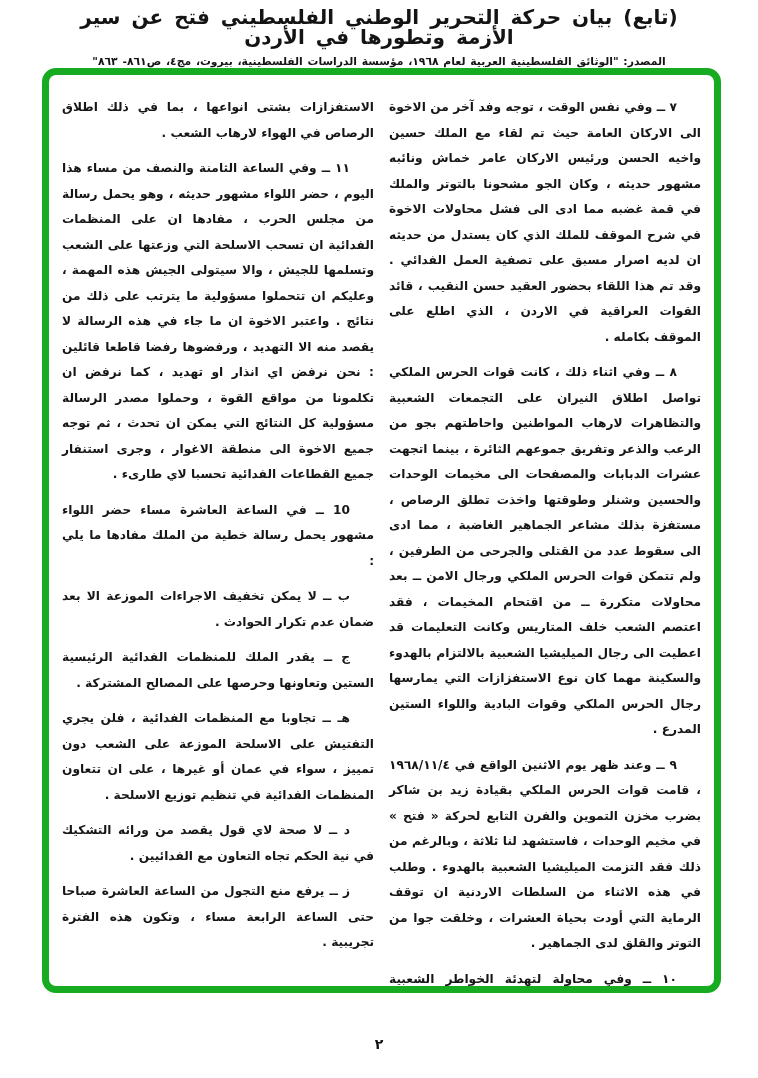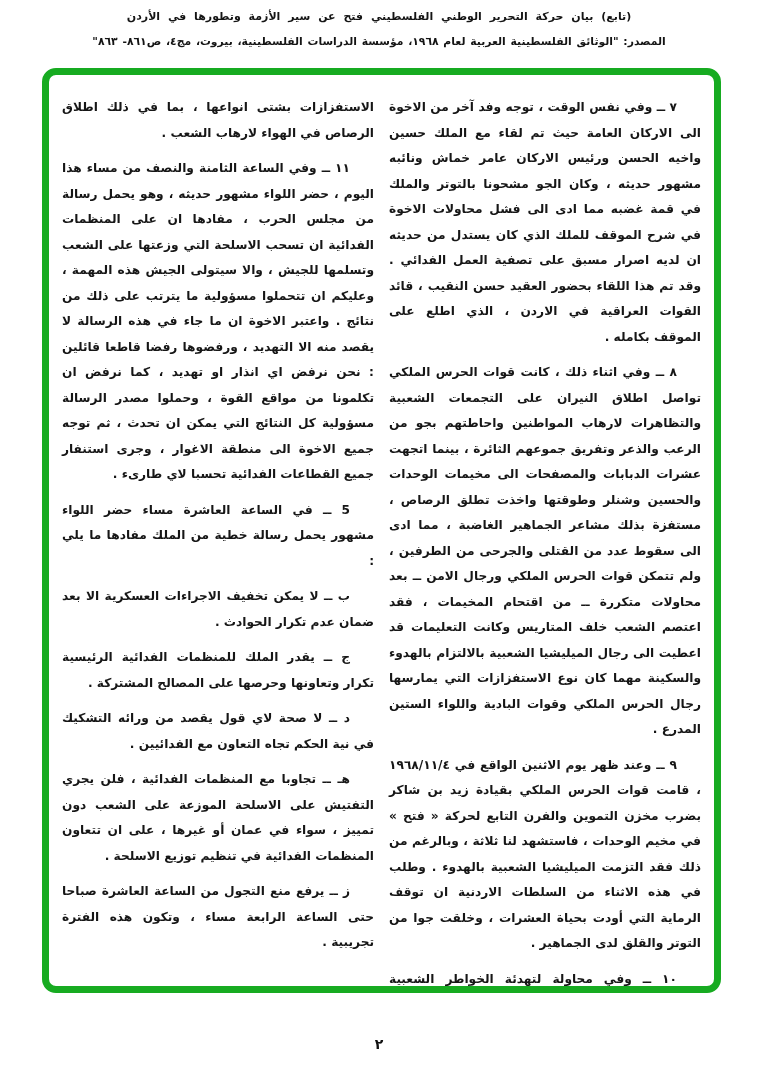--- a/index.html
+++ b/index.html
@@ -17,21 +17,21 @@
   }
   .doc-header {
     position: absolute;
     top: 7px;
     left: 0;
     right: 0;
     text-align: center;
     direction: rtl;
   }
   .doc-title {
-    font-size: 11px;
+    font-size: 20px;
     font-weight: bold;
     word-spacing: 4px;
     color: #141414;
     padding: 0 60px;
     line-height: 20px;
   }
   .doc-source {
     font-size: 10.8px;
     font-weight: bold;
     margin-top: 8px;
@@ -96,24 +96,24 @@
   <div class="columns">
     <div class="col">
       <p>٧ ــ وفي نفس الوقت ، توجه وفد آخر من الاخوة الى الاركان العامة حيث تم لقاء مع الملك حسين واخيه الحسن ورئيس الاركان عامر خماش ونائبه مشهور حديثه ، وكان الجو مشحونا بالتوتر والملك في قمة غضبه مما ادى الى فشل محاولات الاخوة في شرح الموقف للملك الذي كان يستدل من حديثه ان لديه اصرار مسبق على تصفية العمل الفدائي . وقد تم هذا اللقاء بحضور العقيد حسن النقيب ، قائد القوات العراقية في الاردن ، الذي اطلع على الموقف بكامله .</p>
       <p>٨ ــ وفي اثناء ذلك ، كانت قوات الحرس الملكي تواصل اطلاق النيران على التجمعات الشعبية والتظاهرات لارهاب المواطنين واحاطتهم بجو من الرعب والذعر وتفريق جموعهم الثائرة ، بينما اتجهت عشرات الدبابات والمصفحات الى مخيمات الوحدات والحسين وشنلر وطوقتها واخذت تطلق الرصاص ، مستفزة بذلك مشاعر الجماهير الغاضبة ، مما ادى الى سقوط عدد من القتلى والجرحى من الطرفين ، ولم تتمكن قوات الحرس الملكي ورجال الامن ــ بعد محاولات متكررة ــ من اقتحام المخيمات ، فقد اعتصم الشعب خلف المتاريس وكانت التعليمات قد اعطيت الى رجال الميليشيا الشعبية بالالتزام بالهدوء والسكينة مهما كان نوع الاستفزازات التي يمارسها رجال الحرس الملكي وقوات البادية واللواء الستين المدرع .</p>
       <p>٩ ــ وعند ظهر يوم الاثنين الواقع في ١٩٦٨/١١/٤ ، قامت قوات الحرس الملكي بقيادة زيد بن شاكر بضرب مخزن التموين والفرن التابع لحركة « فتح » في مخيم الوحدات ، فاستشهد لنا ثلاثة ، وبالرغم من ذلك فقد التزمت الميليشيا الشعبية بالهدوء . وطلب في هذه الاثناء من السلطات الاردنية ان توقف الرماية التي أودت بحياة العشرات ، وخلقت جوا من التوتر والقلق لدى الجماهير .</p>
       <p>١٠ ــ وفي محاولة لتهدئة الخواطر الشعبية الملتهبة ، حضر اللواء مشهور حديثه والعقيد حسن النقيب وخرج معهما الاخوة الى المخيمات ، الا انه كان من العسير دخولها فالمدافع عيار ( ١٠٦ ) ورشاشات ( ٥٠٠ ) ومدافع الدبابات كانت مصوبة الى مخيمي الحسين والوحدات ، وقوات الحرس الملكي محيطة بهما من كل جانب . وتلافيا لوقوع اي صدام بين قوات الحرس الملكي وقوى الشعب ، طلب من اللواء مشهور حديثه ان تخفف هذه الاجراءات العسكرية ، وان توقف</p>
     </div>
     <div class="col">
       <p class="cont">الاستفزازات بشتى انواعها ، بما في ذلك اطلاق الرصاص في الهواء لارهاب الشعب .</p>
       <p>١١ ــ وفي الساعة الثامنة والنصف من مساء هذا اليوم ، حضر اللواء مشهور حديثه ، وهو يحمل رسالة من مجلس الحرب ، مفادها ان على المنظمات الفدائية ان تسحب الاسلحة التي وزعتها على الشعب وتسلمها للجيش ، والا سيتولى الجيش هذه المهمة ، وعليكم ان تتحملوا مسؤولية ما يترتب على ذلك من نتائج . واعتبر الاخوة ان ما جاء في هذه الرسالة لا يقصد منه الا التهديد ، ورفضوها رفضا قاطعا قائلين : نحن نرفض اي انذار او تهديد ، كما نرفض ان تكلمونا من مواقع القوة ، وحملوا مصدر الرسالة مسؤولية كل النتائج التي يمكن ان تحدث ، ثم توجه جميع الاخوة الى منطقة الاغوار ، وجرى استنفار جميع القطاعات الفدائية تحسبا لاي طارىء .</p>
-      <p>5 ــ في الساعة العاشرة مساء حضر اللواء مشهور يحمل رسالة خطية من الملك مفادها ما يلي :</p>
-      <p>ب ــ لا يمكن تخفيف الاجراءات العسكرية الا بعد ضمان عدم تكرار الحوادث .</p>
-      <p>ج ــ يقدر الملك للمنظمات الفدائية الرئيسية تكرار وتعاونها وحرصها على المصالح المشتركة .</p>
+      <p>10 ــ في الساعة العاشرة مساء حضر اللواء مشهور يحمل رسالة خطية من الملك مفادها ما يلي :</p>
+      <p>ب ــ لا يمكن تخفيف الاجراءات الموزعة الا بعد ضمان عدم تكرار الحوادث .</p>
+      <p>ج ــ يقدر الملك للمنظمات الفدائية الرئيسية الستين وتعاونها وحرصها على المصالح المشتركة .</p>
+      <p>هـ ــ تجاوبا مع المنظمات الفدائية ، فلن يجري التفتيش على الاسلحة الموزعة على الشعب دون تمييز ، سواء في عمان أو غيرها ، على ان تتعاون المنظمات الفدائية في تنظيم توزيع الاسلحة .</p>
       <p>د ــ لا صحة لاي قول يقصد من ورائه التشكيك في نية الحكم تجاه التعاون مع الفدائيين .</p>
-      <p>هـ ــ تجاوبا مع المنظمات الفدائية ، فلن يجري التفتيش على الاسلحة الموزعة على الشعب دون تمييز ، سواء في عمان أو غيرها ، على ان تتعاون المنظمات الفدائية في تنظيم توزيع الاسلحة .</p>
       <p>ز ــ يرفع منع التجول من الساعة العاشرة صباحا حتى الساعة الرابعة مساء ، وتكون هذه الفترة تجريبية .</p>
 
     </div>
   </div>
 </div>
 
 <div class="page-number">٢</div>
 
 </body></html>

